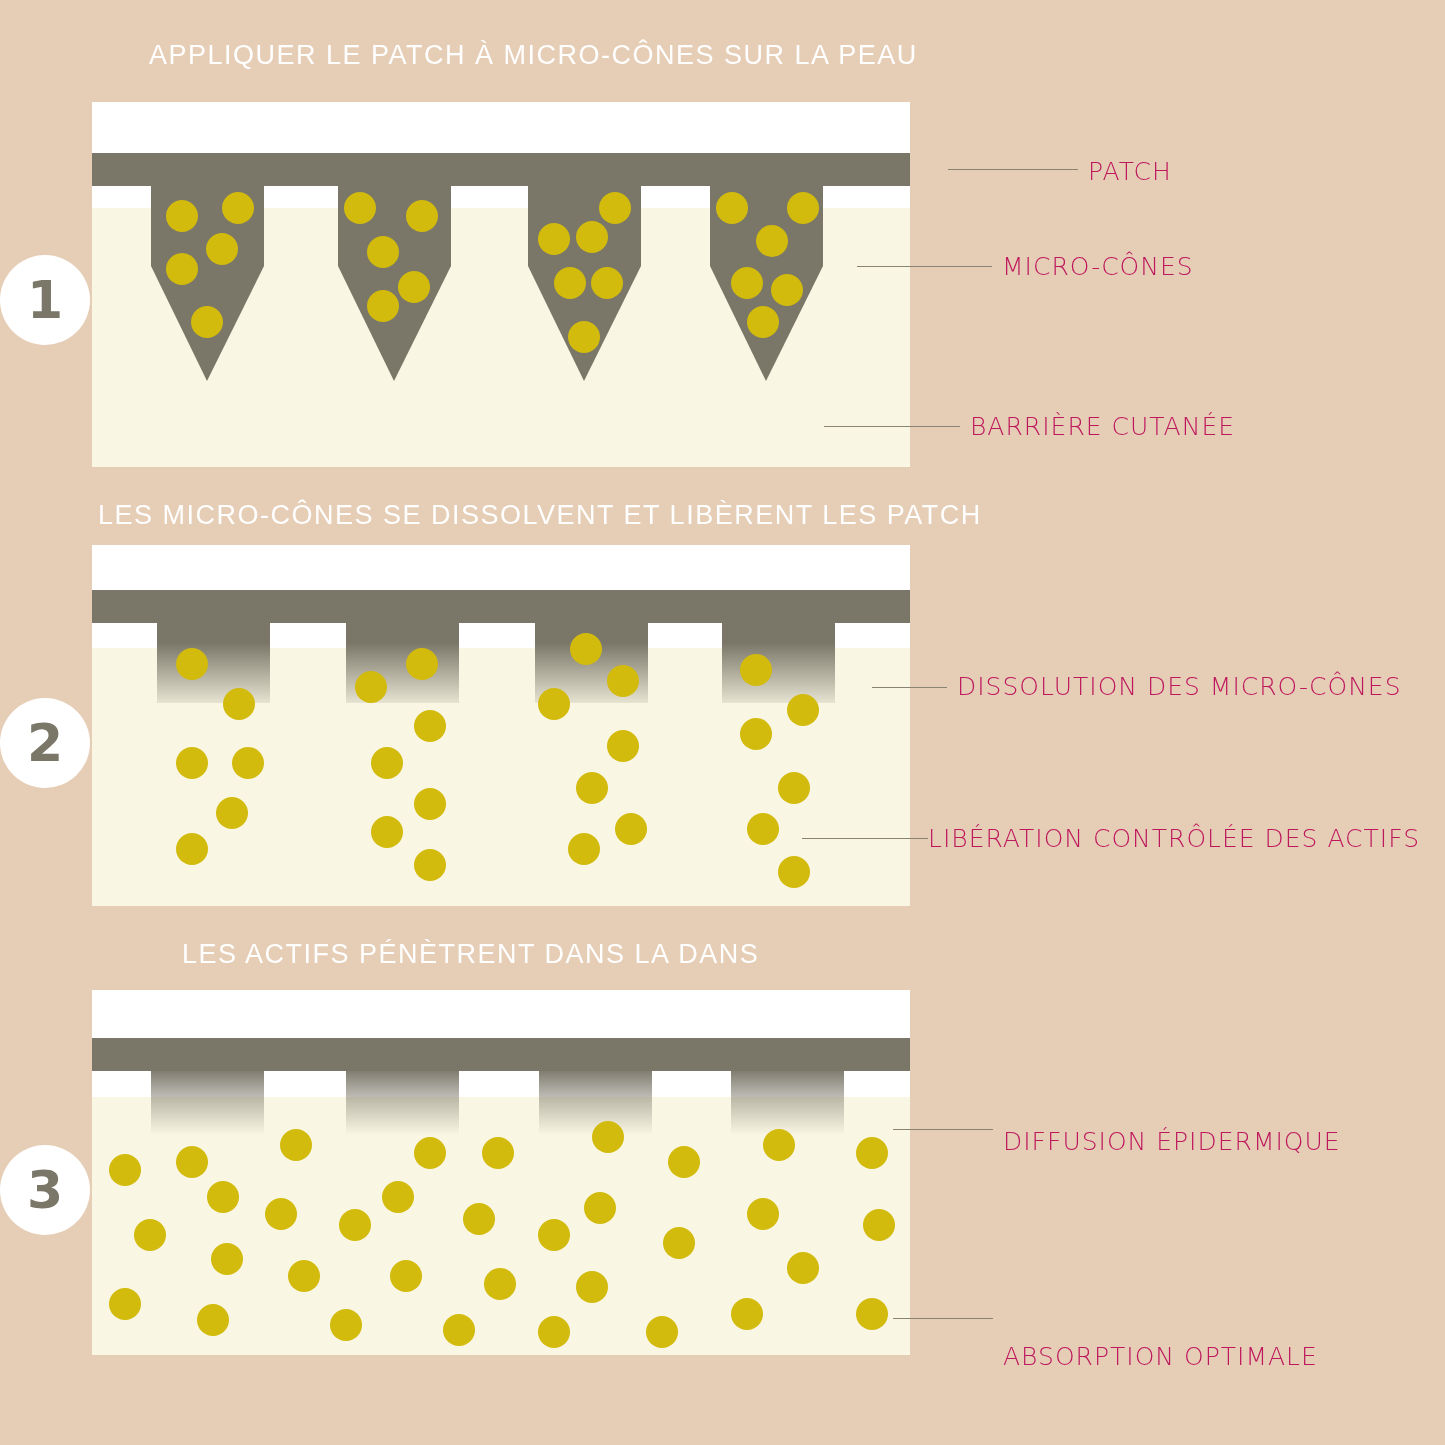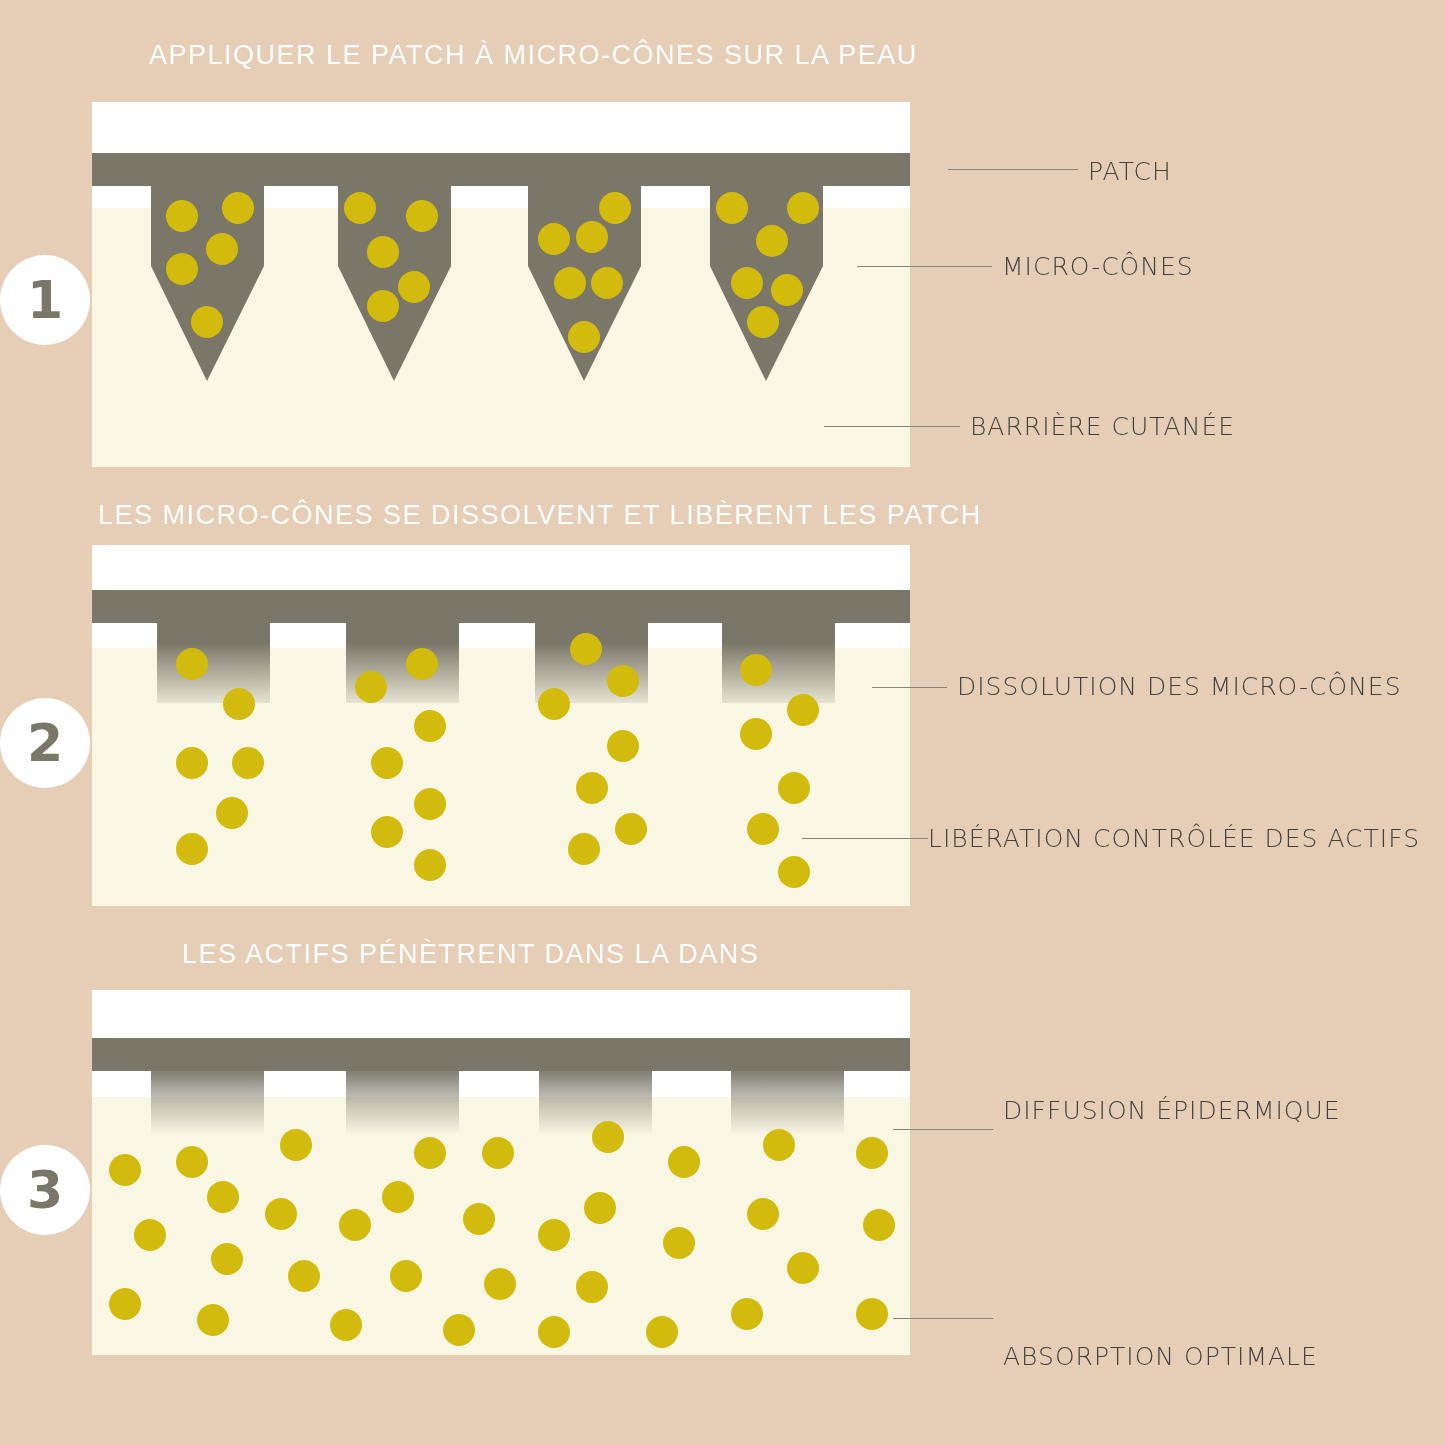--- a/index.html
+++ b/index.html
@@ -4,21 +4,21 @@
 <style>
   html,body{margin:0;padding:0;}
   body{width:1445px;height:1445px;background:#e6cdb6;position:relative;overflow:hidden;font-family:"Liberation Sans",sans-serif;}
   .step-title{position:absolute;color:#ffffff;font-size:27px;letter-spacing:1.5px;white-space:nowrap;font-family:"Liberation Sans",sans-serif;}
   .panel{position:absolute;left:92px;width:818px;overflow:hidden;background:#faf6e4;}
   .band-white{position:absolute;left:0;right:0;top:0;background:#ffffff;}
   .band-gray{position:absolute;left:0;right:0;background:#7a7769;}
   .gap-white{position:absolute;left:0;right:0;background:#ffffff;}
   .dot{position:absolute;width:32px;height:32px;border-radius:50%;background:#d2bb0c;margin:-16px 0 0 -16px;}
   .num-circle{position:absolute;width:90px;height:90px;border-radius:50%;background:#ffffff;display:flex;align-items:center;justify-content:center;color:#7a7769;font-size:52px;font-weight:bold;font-family:"DejaVu Sans",sans-serif;}
-  .label{position:absolute;color:#404040;font-size:25px;letter-spacing:1px;white-space:nowrap;font-family:"DejaVu Sans",sans-serif;font-weight:200;}
+  .label{position:absolute;color:#be185d;font-size:25px;letter-spacing:1px;white-space:nowrap;font-family:"DejaVu Sans",sans-serif;font-weight:200;}
   .leader{position:absolute;height:1px;background:#8a8273;}
   svg{position:absolute;left:0;top:0;}
 </style>
 </head>
 <body>
 
 <div class="step-title" style="left:142px;top:40px;margin-left:7px;">APPLIQUER LE PATCH À MICRO-CÔNES SUR LA PEAU</div>
 <div class="num-circle" style="left:0;top:255px;">
     <span>1</span>
   </div>
@@ -147,15 +147,15 @@
   <div class="dot" style="left:570px;top:342px;"></div>
   <div class="dot" style="left:687px;top:155px;"></div>
   <div class="dot" style="left:671px;top:224px;"></div>
   <div class="dot" style="left:711px;top:278px;"></div>
   <div class="dot" style="left:655px;top:324px;"></div>
   <div class="dot" style="left:780px;top:163px;"></div>
   <div class="dot" style="left:787px;top:235px;"></div>
   <div class="dot" style="left:780px;top:324px;"></div>
 </div>
 <div class="leader" style="left:893px;top:1129px;width:100px;"></div>
-<div class="label" style="left:1003px;top:1096px;">DIFFUSION ÉPIDERMIQUE</div>
+<div class="label" style="left:1003px;top:1127px;">DIFFUSION ÉPIDERMIQUE</div>
 <div class="leader" style="left:893px;top:1318px;width:100px;"></div>
 <div class="label" style="left:1003px;top:1342px;">ABSORPTION OPTIMALE</div>
 
 </body></html>

